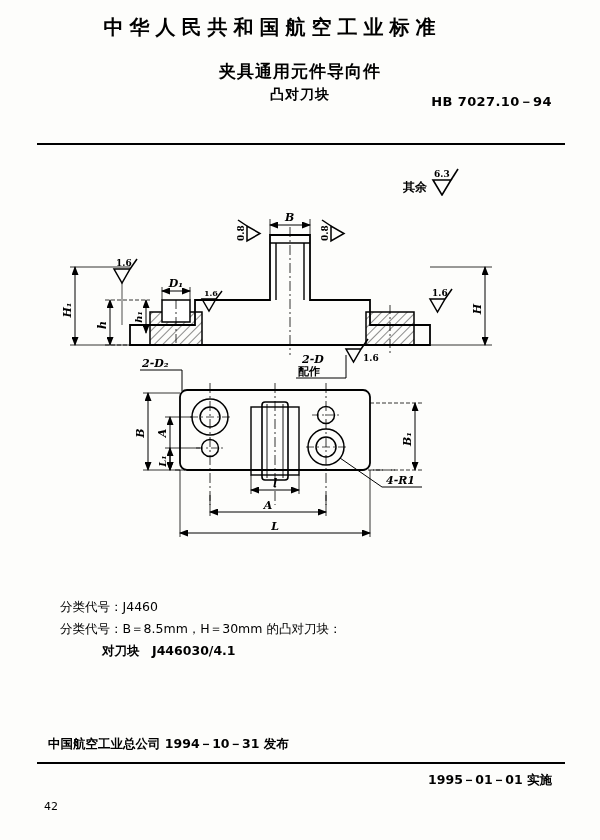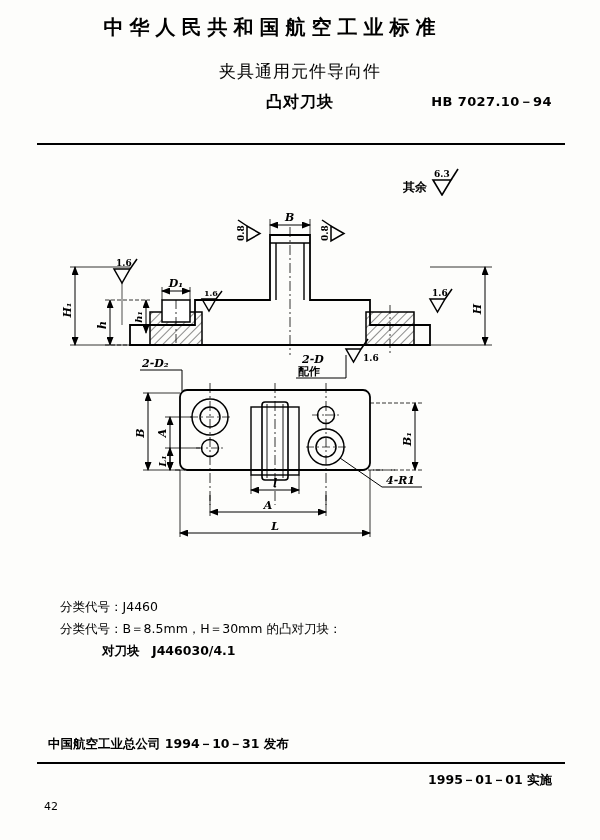--- a/index.html
+++ b/index.html
@@ -17,26 +17,26 @@
   .std-title{
     position:absolute;top:14px;left:0;width:545px;
     text-align:center;
     font-size:20px;font-weight:bold;
     letter-spacing:6px;
     font-family:"DejaVu Sans","Liberation Sans",sans-serif;
   }
   .doc-title{
     position:absolute;top:60px;left:0;width:600px;
     text-align:center;
-    font-size:17px;font-weight:normal;letter-spacing:1px;
+    font-size:17px;font-weight:bold;letter-spacing:1px;
   }
   .doc-subtitle{
-    position:absolute;top:92px;left:0;width:600px;
+    position:absolute;top:86px;left:0;width:600px;
     text-align:center;
-    font-size:16px;font-weight:bold;letter-spacing:1px;
+    font-size:14px;font-weight:bold;letter-spacing:1px;
   }
   .std-number{
     position:absolute;top:93px;right:48px;
     font-size:13px;font-weight:bold;letter-spacing:.4px;
     white-space:nowrap;
   }
   .rule-top{
     position:absolute;top:143px;left:37px;width:528px;height:0;
     border-top:2px solid #000;
   }

